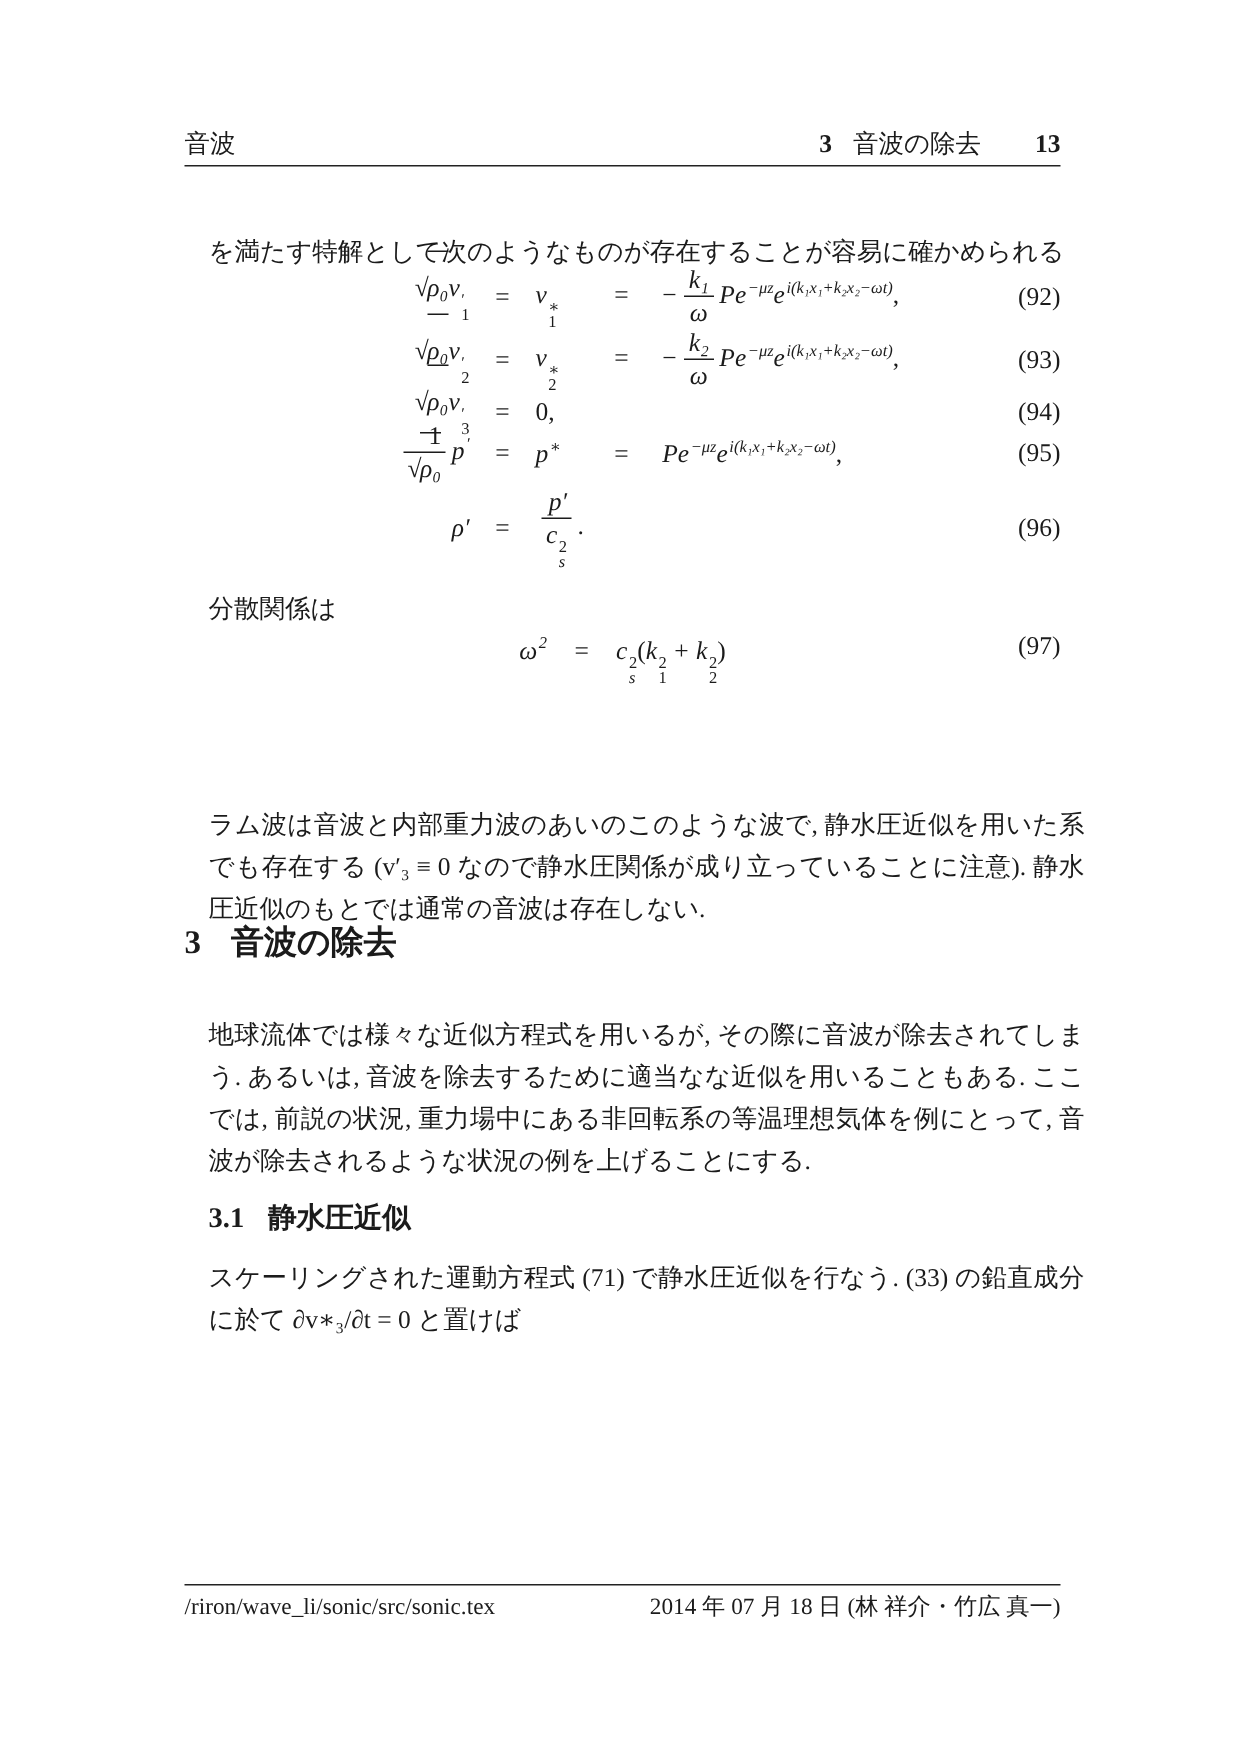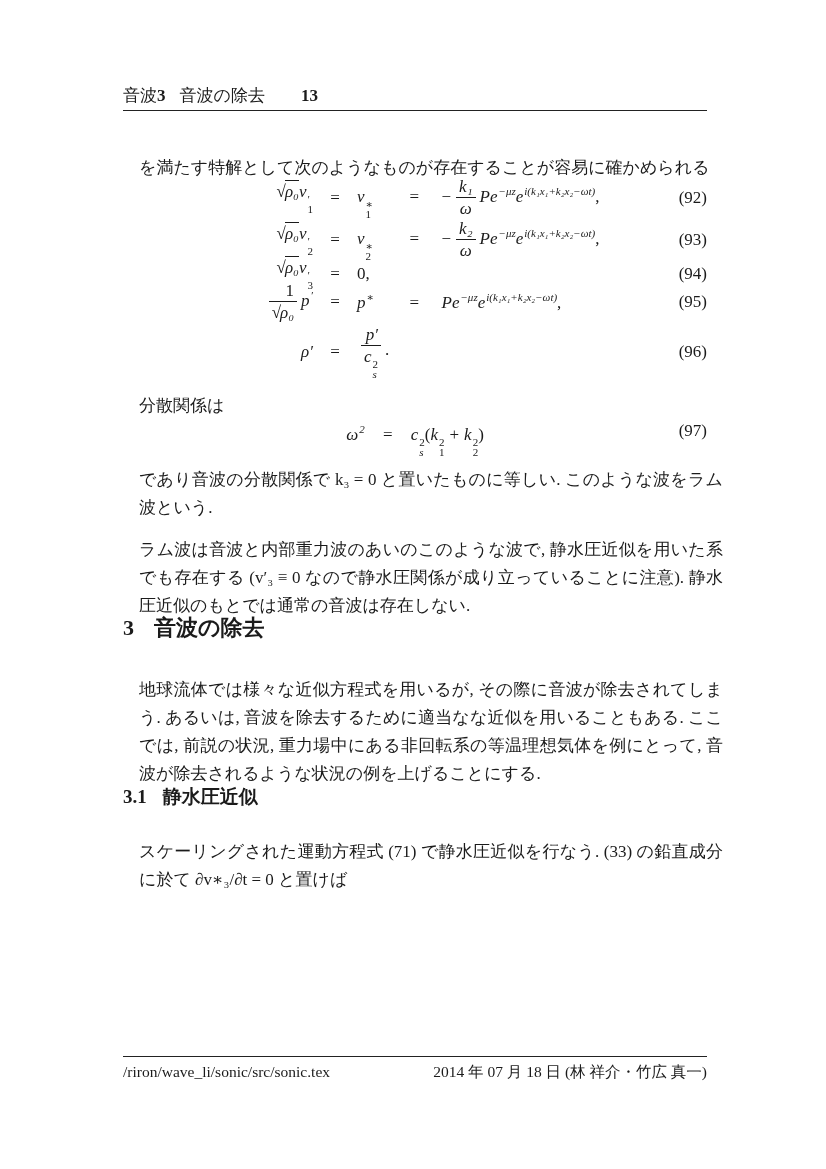--- a/index.html
+++ b/index.html
@@ -3,58 +3,58 @@
 <meta charset="utf-8">
 <style>
   html,body{margin:0;padding:0;background:#ffffff;}
   .page{
     position:relative;width:826px;height:1169px;background:#ffffff;
     font-family:"Liberation Serif","DejaVu Serif",serif;
     color:#1b1b1b;overflow:hidden;
   }
   
   .hdr{position:absolute;left:123px;top:84px;width:584px;display:flex;
-       font-size:17px;line-height:24px;}
+       justify-content:space-between;font-size:17px;line-height:24px;}
   .hdr-right{display:flex;align-items:baseline;}
   .hdr-secnum{font-weight:bold;margin-right:14px;}
   .hdr-pg{font-weight:bold;margin-left:36px;}
   .rule{position:absolute;left:123px;width:584px;height:0;border-top:1.4px solid #222;}
   .hdr-rule{top:110px;}
   .ftr-rule{top:1056px;}
   .ftr{position:absolute;left:123px;top:1061px;width:584px;display:flex;
        justify-content:space-between;font-size:15.5px;line-height:22px;}
   
   .para{position:absolute;left:123px;width:584px;margin:16px;
         font-size:17px;line-height:28px;text-align:justify;}
   
   .h-sec{position:absolute;left:123px;top:612px;margin:0;font-size:22px;line-height:32px;}
   .h-sec .hnum{font-weight:bold;font-family:"Liberation Serif",serif;margin-right:20px;}
   .h-sec .htit{font-weight:bold;font-family:"Liberation Sans","DejaVu Sans",sans-serif;}
-  .h-sub{position:absolute;left:123px;top:784px;margin:0;font-size:19px;line-height:26px;}
+  .h-sub{position:absolute;left:123px;top:784px;margin:16px;font-size:19px;line-height:26px;}
   .h-sub .hnum{font-weight:bold;font-family:"Liberation Serif",serif;margin-right:16px;}
   .h-sub .htit{font-weight:bold;font-family:"Liberation Sans","DejaVu Sans",sans-serif;}
   
   .eqrow{position:absolute;left:123px;width:584px;display:grid;
          grid-template-columns:190px 44px 1fr 60px;align-items:center;
          font-size:17px;}
   .lhs{text-align:right;white-space:nowrap;}
   .rel{text-align:center;}
   .rhs{text-align:left;white-space:nowrap;}
   .tag{text-align:right;font-family:Liberation Serif, serif;}
   .mid{display:inline-block;width:30px;}
   .rel2{display:inline-block;width:46px;text-align:center;}
   .mi{font-style:italic;}
   .sup{font-size:11px;vertical-align:7px;font-style:italic;margin-left:1px;}
   .ss{display:inline-flex;flex-direction:column;align-items:flex-start;
       font-size:11px;line-height:10px;vertical-align:-6px;margin-left:1px;font-style:normal;}
   .frac{display:inline-block;text-align:center;vertical-align:middle;margin:0 4px;}
   .fnum{display:block;padding:0 3px;line-height:21px;text-align:right;}
   .fden{display:block;border-top:1.2px solid #1b1b1b;padding:0 3px;line-height:22px;}
   .rsym{margin-right:-1px;}
-  .rad{border-top:1.2px solid #1b1b1b;padding-top:1px;}
+  .rad{border-top:1.2px solid #1b1b1b;padding-top:14px;}
   .eq-center{position:absolute;left:123px;width:584px;text-align:center;font-size:17px;}
   .eq-center .tag{position:absolute;right:0;top:2px;}
   .plus{margin:0 5px;}
   .sign{margin-right:1px;}
 </style>
 </head>
 <body>
 
 <div class="page">
 
@@ -144,21 +144,20 @@
         </span><span>(</span><span class="mi">k</span><span class="ss">
           <span>2</span>
           <span>1</span>
         </span><span class="plus">+</span><span class="mi">k</span><span class="ss">
           <span>2</span>
           <span>2</span>
         </span><span>)</span></span>
     <span class="tag">(97)</span>
   </div>
 
-  <p class="para" style="top:450px">であり音波の分散関係で k₃ = 0 と置いたものに等しい. このような波をラム波という.</p>
 
   <p class="para" style="top:520px">ラム波は音波と内部重力波のあいのこのような波で, 静水圧近似を用いた系でも存在する (v′₃ ≡ 0 なので静水圧関係が成り立っていることに注意). 静水圧近似のもとでは通常の音波は存在しない.</p>
 
   <h2 class="h-sec">
     <span class="hnum">3</span><span class="htit">音波の除去</span>
   </h2>
 
   <p class="para" style="top:660px">地球流体では様々な近似方程式を用いるが, その際に音波が除去されてしまう. あるいは, 音波を除去するために適当なな近似を用いることもある. ここでは, 前説の状況, 重力場中にある非回転系の等温理想気体を例にとって, 音波が除去されるような状況の例を上げることにする.</p>
 
   <h3 class="h-sub">

